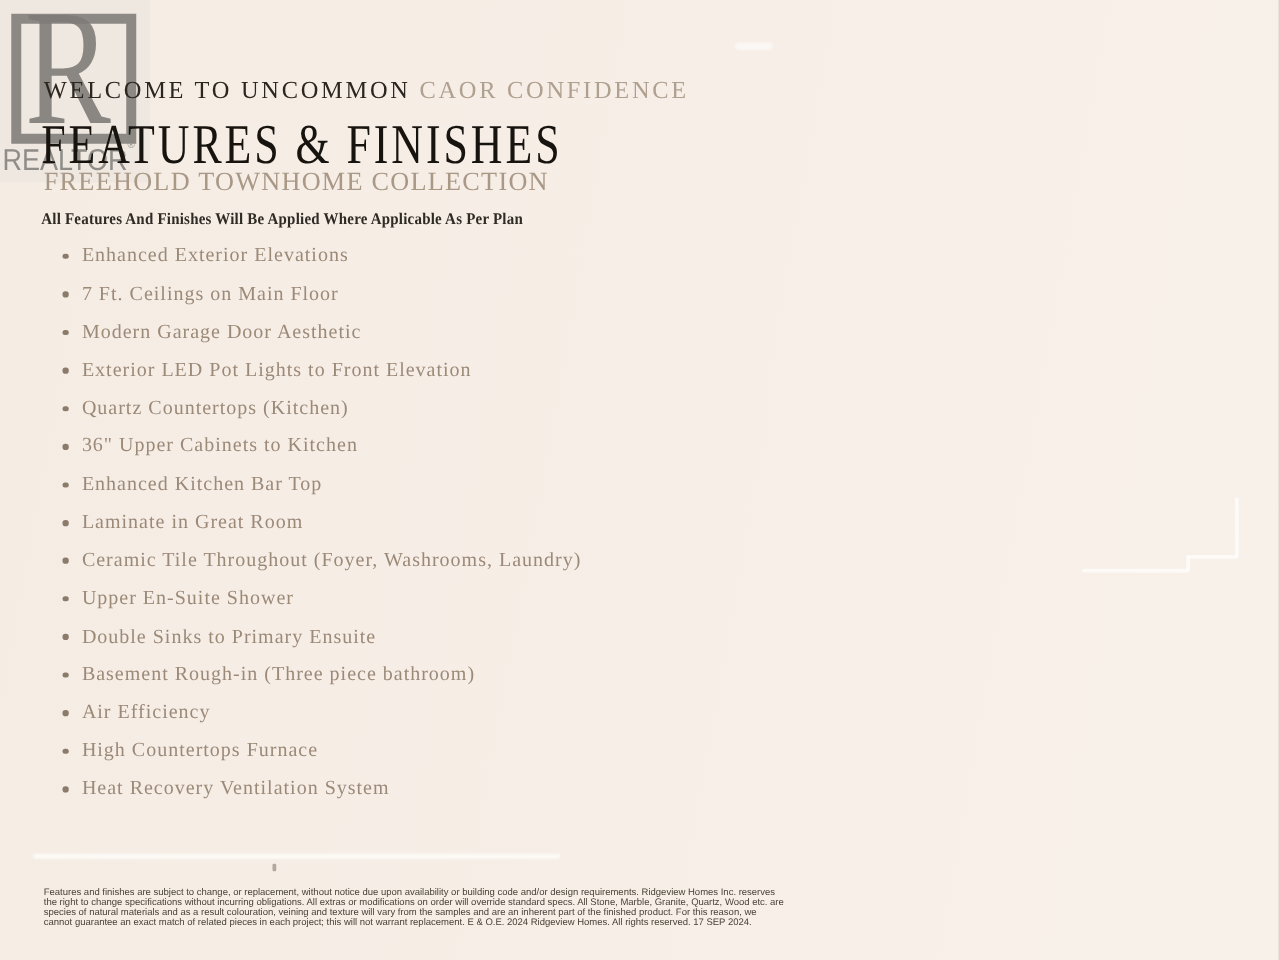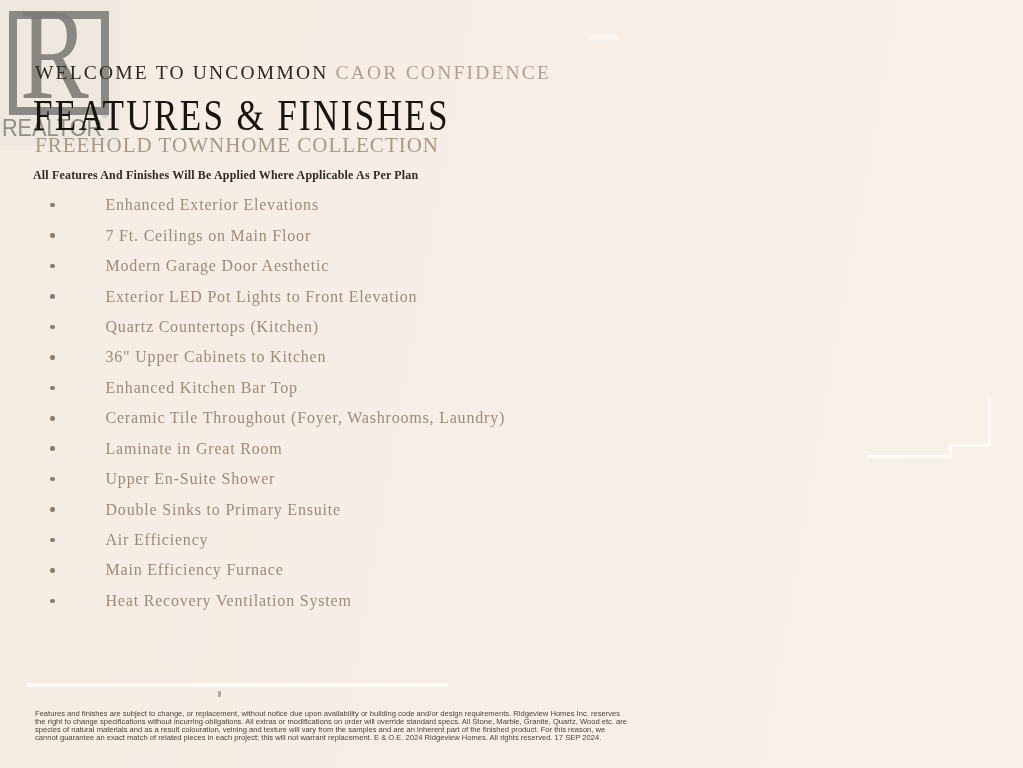--- a/index.html
+++ b/index.html
@@ -26,21 +26,21 @@
   .welcome-line .light{color:#b0a08f;}
   .page-title{position:absolute;left:33px;top:89px;z-index:3;font-size:45px;letter-spacing:3px;
             color:#17130e;white-space:nowrap;transform:scaleX(0.78);transform-origin:left top;}
   .subtitle{position:absolute;left:35px;top:133px;z-index:3;font-size:21px;letter-spacing:1px;
             color:#a89885;white-space:nowrap;}
   .intro{position:absolute;left:33px;top:167px;font-size:13px;font-weight:700;color:#2e2a24;
             letter-spacing:0.2px;white-space:nowrap;transform:scaleX(0.92);transform-origin:left top;}
   
   .features{position:absolute;left:50px;top:190px;margin:0;padding:0;list-style:none;}
   .features li{height:30.45px;display:flex;align-items:center;font-size:16px;
-            letter-spacing:0.8px;color:#9c8a78;white-space:nowrap;gap:40px;}
+            letter-spacing:0.8px;color:#9c8a78;white-space:nowrap;}
   .bullet{width:4.5px;height:4.5px;border-radius:50%;background:#8b7b6b;margin-right:11px;flex:0 0 auto;}
   
   .divider{position:absolute;left:27px;top:683px;width:421px;height:3.5px;
             background:rgba(253,251,247,0.95);filter:blur(0.7px);}
   .speck{position:absolute;left:218px;top:691px;width:3px;height:6px;background:#b3a89c;
             border-radius:1px;filter:blur(0.3px);}
   .smudge-top{position:absolute;left:588px;top:34px;width:30px;height:6px;
             background:rgba(255,255,255,0.55);border-radius:3px;filter:blur(1px);}
   .wm-line{position:absolute;background:rgba(255,255,255,0.65);filter:blur(0.5px);}
   .wm-v1{left:988px;top:398px;width:2.5px;height:48px;}
@@ -99,41 +99,45 @@
     <li>
         <span class="bullet"></span>
         <span>36" Upper Cabinets to Kitchen</span>
       </li>
     <li>
         <span class="bullet"></span>
         <span>Enhanced Kitchen Bar Top</span>
       </li>
     <li>
         <span class="bullet"></span>
-        <span>Ceramic Tile Throughout (Foyer, Washrooms, Laundry)</span>
+        <span>Laminate in Great Room</span>
       </li>
     <li>
         <span class="bullet"></span>
-        <span>Laminate in Great Room</span>
+        <span>Ceramic Tile Throughout (Foyer, Washrooms, Laundry)</span>
       </li>
     <li>
         <span class="bullet"></span>
         <span>Upper En-Suite Shower</span>
       </li>
     <li>
         <span class="bullet"></span>
         <span>Double Sinks to Primary Ensuite</span>
       </li>
     <li>
         <span class="bullet"></span>
+        <span>Basement Rough-in (Three piece bathroom)</span>
+      </li>
+    <li>
+        <span class="bullet"></span>
         <span>Air Efficiency</span>
       </li>
     <li>
         <span class="bullet"></span>
-        <span>Main Efficiency Furnace</span>
+        <span>High Countertops Furnace</span>
       </li>
     <li>
         <span class="bullet"></span>
         <span>Heat Recovery Ventilation System</span>
       </li>
   </ul>
 
   <div class="divider"></div>
   <div class="speck"></div>
   <div class="smudge-top"></div>

